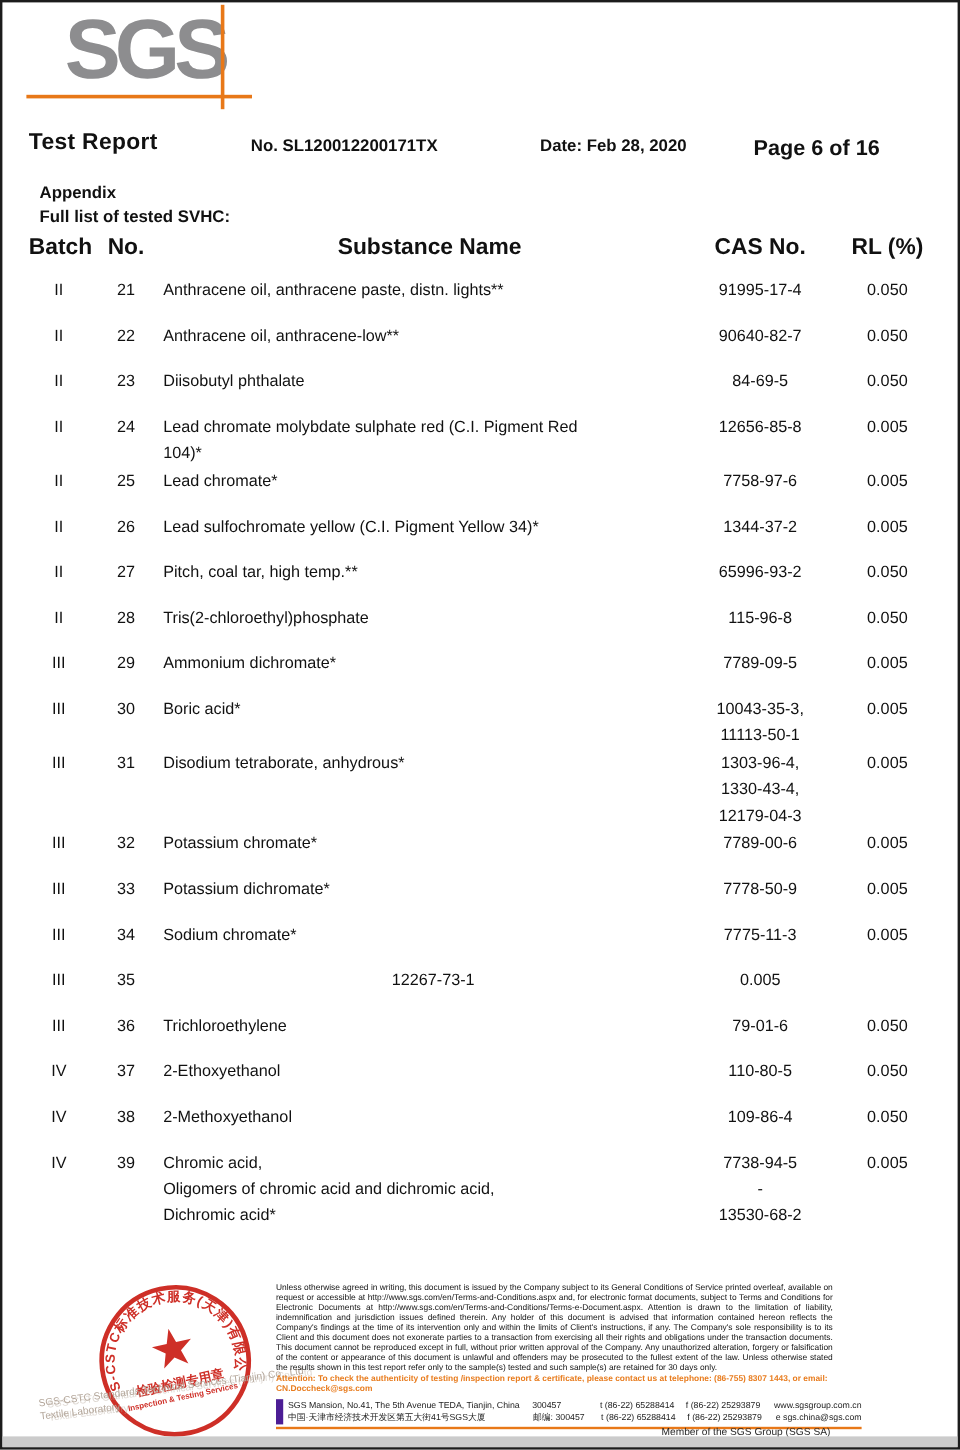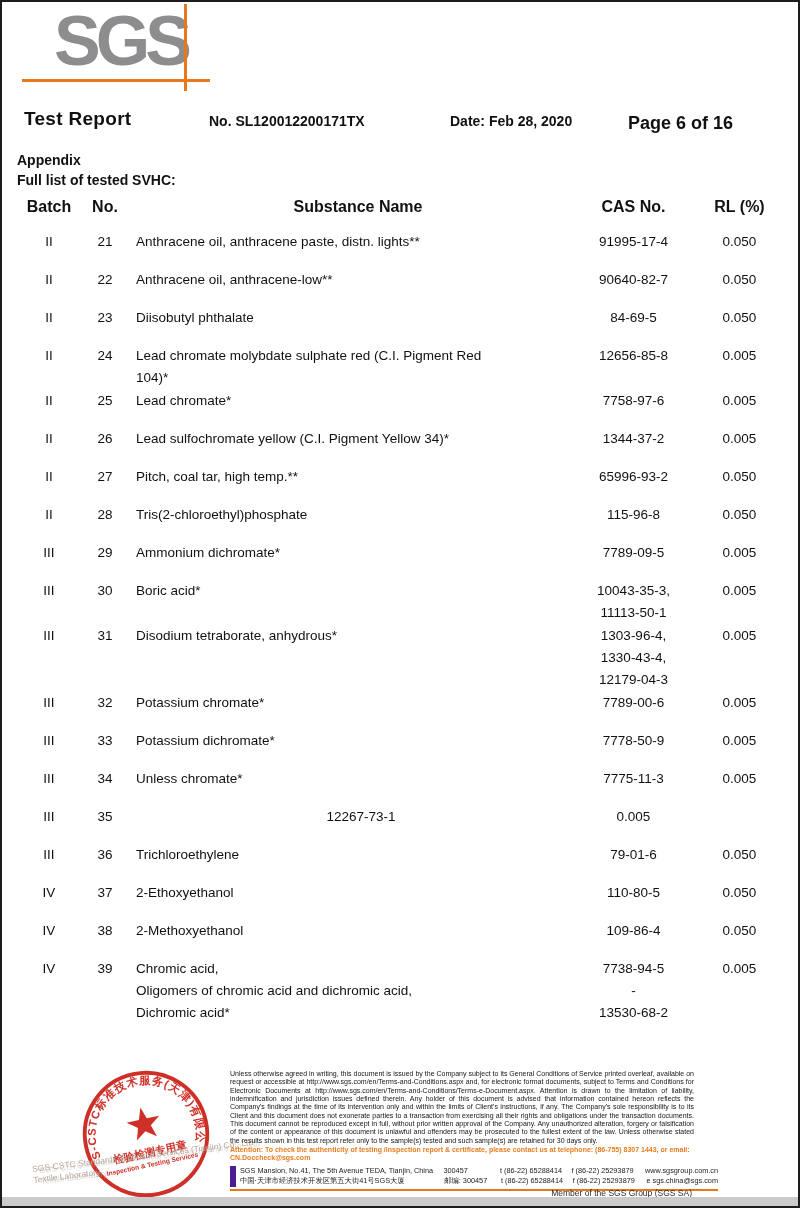--- a/index.html
+++ b/index.html
@@ -12,24 +12,24 @@
   .logo{position:absolute; left:52px; top:2px; font-size:70px; line-height:74px;
         font-weight:bold; color:#8d8d8f; letter-spacing:-5px;}
   .logo-hline{position:absolute; left:20px; top:77px; width:188px; height:3px; background:#e87818;}
   .logo-vline{position:absolute; left:182px; top:2px; width:3px; height:87px; background:#e87818;}
   .doc-title{position:absolute; left:22px; top:106px; font-size:19px; font-weight:bold; letter-spacing:.3px;}
   .hdr-no{position:absolute; left:207px; top:111px; font-size:14px; font-weight:bold;}
   .hdr-date{position:absolute; left:448px; top:111px; font-size:14px; font-weight:bold;}
   .hdr-page{position:absolute; left:626px; top:111px; font-size:18px; font-weight:bold;}
   
   .content{position:absolute; top:148px; left:0; width:100%;}
-  .apx{margin:0 0 0 15px; font-size:14px; line-height:20px; font-weight:bold;}
+  .apx{margin:0 0 0 31px; font-size:14px; line-height:20px; font-weight:bold;}
   .tbl-row{display:grid; grid-template-columns:50px 62px 450px 95px 117px;
            padding-left:22px; font-size:13.5px; line-height:22px;}
-  .tbl-head{font-size:16px; font-weight:bold; margin-top:6px; margin-bottom:13px;}
+  .tbl-head{font-size:19px; font-weight:bold; margin-top:6px; margin-bottom:13px;}
   .row{margin-bottom:16px;}
   .row.multi{margin-bottom:1px;}
   .c-batch{text-align:center;}
   .c-no{text-align:center;}
   .c-sub{text-align:left; padding-right:6px;}
   .c-cas{text-align:center;}
   .c-rl{text-align:center;}
   
   .stamp{position:absolute; left:76px; top:1064px; width:136px; height:136px;
          transform:rotate(-12deg); opacity:.95;}
@@ -303,21 +303,21 @@
           </div>
         </div>
         <div class="tbl-row row">
           <div class="c-batch">
             <div>III</div>
           </div>
           <div class="c-no">
             <div>34</div>
           </div>
           <div class="c-sub">
-            <div>Unless chromate*</div>
+            <div>Sodium chromate*</div>
           </div>
           <div class="c-cas">
             <div>7775-11-3</div>
           </div>
           <div class="c-rl">
             <div>0.005</div>
           </div>
         </div>
         <div class="tbl-row row">
           <div class="c-batch">

